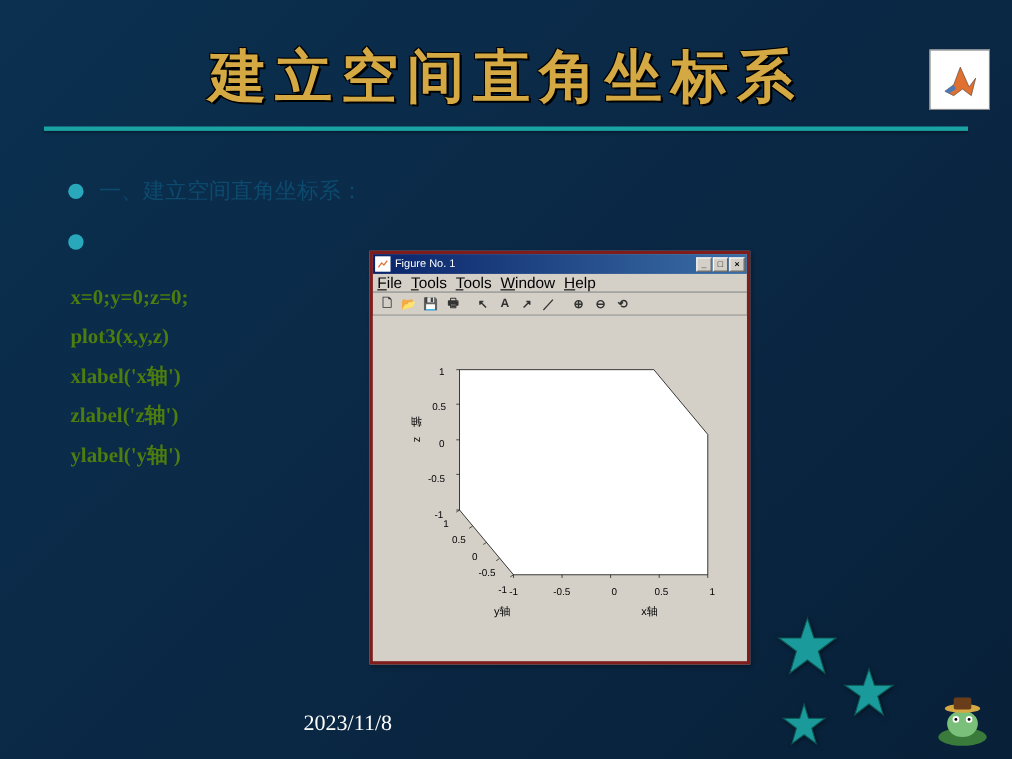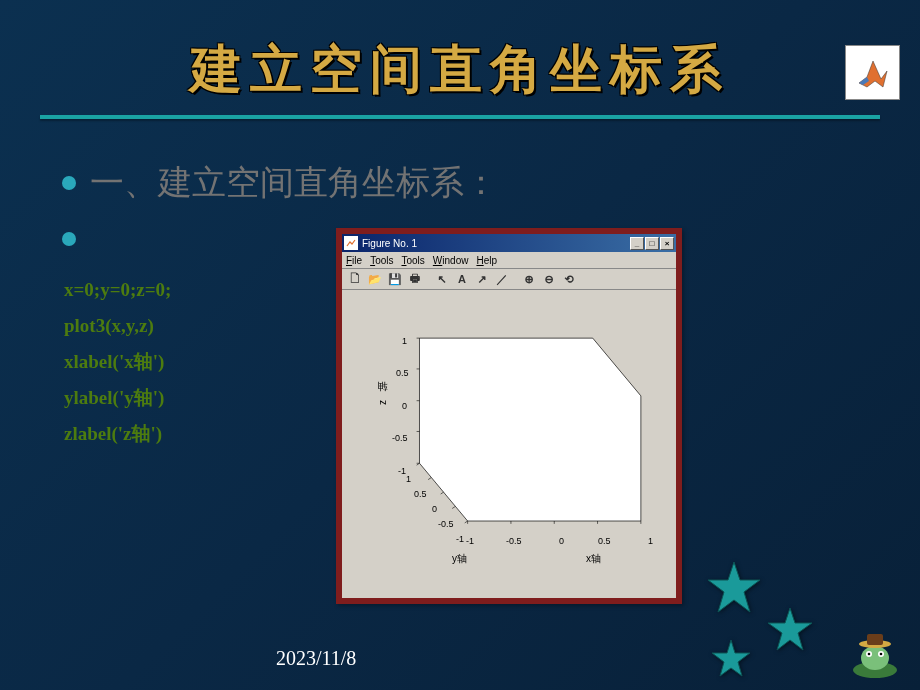--- a/index.html
+++ b/index.html
@@ -53,40 +53,40 @@
     }
     .bullet-dot {
       width: 14px;
       height: 14px;
       background: #2aa8bb;
       border-radius: 50%;
       margin-right: 14px;
       flex-shrink: 0;
     }
     .bullet-text {
-      color: #737373;
-      font-size: 34px;
+      color: #0c4a6e;
+      font-size: 20px;
       font-family: "SimSun", serif;
     }
     .code-line {
       color: #4d7c0f;
       font-size: 19px;
       font-weight: bold;
       font-family: "Times New Roman", SimSun, serif;
       margin-left: 2px;
       line-height: 1.9;
     }
     .figure-window {
       position: absolute;
       left: 336px;
       top: 228px;
       width: 346px;
       height: 376px;
       background: #d4d0c8;
-      border: 6px solid #7f1d1d;
+      border: 3px solid #7f1d1d;
       box-shadow: 2px 2px 4px rgba(0,0,0,0.3);
     }
     .fig-titlebar {
       height: 18px;
       background: linear-gradient(to right, #0a246a, #3a6ea5);
       display: flex;
       align-items: center;
       padding: 0 2px;
       font-size: 10px;
       color: #fff;
@@ -115,21 +115,21 @@
       align-items: center;
       justify-content: center;
       color: #000;
       font-family: Arial, sans-serif;
       font-weight: bold;
     }
     .fig-menubar {
       height: 16px;
       display: flex;
       padding-left: 4px;
-      font-size: 10px;
+      font-size: 14px;
       color: #000;
       align-items: center;
       gap: 8px;
       font-family: Arial, sans-serif;
     }
     .fig-menu-item { text-decoration: underline; text-decoration-color: rgba(0,0,0,0); }
     .fig-menu-item::first-letter { text-decoration: underline; }
     .fig-toolbar {
       height: 22px;
       border-top: 1px solid #888;
@@ -209,22 +209,22 @@
   <div class="bullet-row">
     <div class="bullet-dot"></div>
     <div class="bullet-text">一、建立空间直角坐标系：</div>
   </div>
   <div class="bullet-row">
     <div class="bullet-dot"></div>
   </div>
   <div class="code-line">x=0;y=0;z=0;</div>
   <div class="code-line">plot3(x,y,z)</div>
   <div class="code-line">xlabel('x轴')</div>
+  <div class="code-line">zlabel('z轴')</div>
   <div class="code-line">ylabel('y轴')</div>
-  <div class="code-line">zlabel('z轴')</div>
 </div>
 
 <div class="figure-window">
   <div class="fig-titlebar">
     <div class="fig-titlebar-icon">
       <svg viewBox="0 0 10 10">
           <path d="M1 8 L4 4 L6 6 L9 2" stroke="#e07030" stroke-width="1.2" fill="none"></path>
         </svg>
     </div>
     <div class="fig-titlebar-text">Figure No. 1</div>

